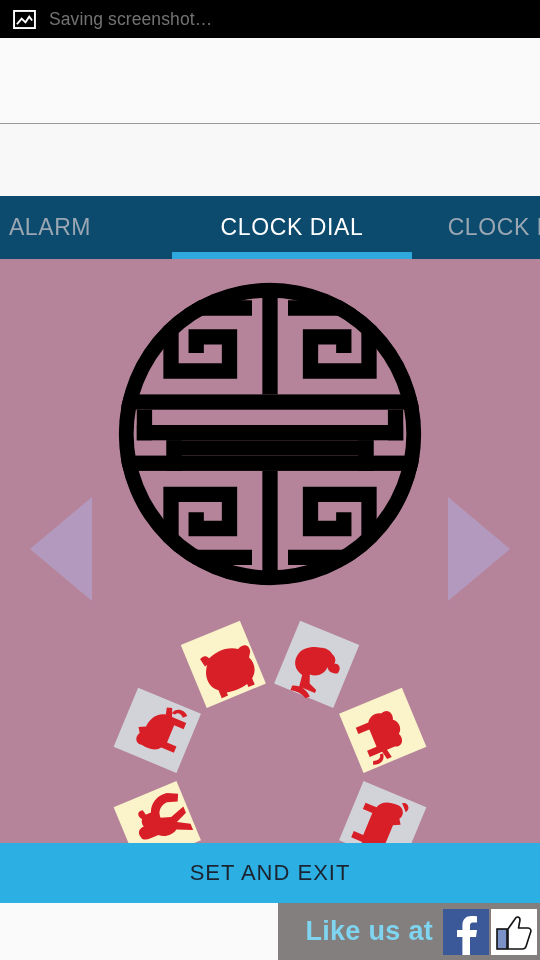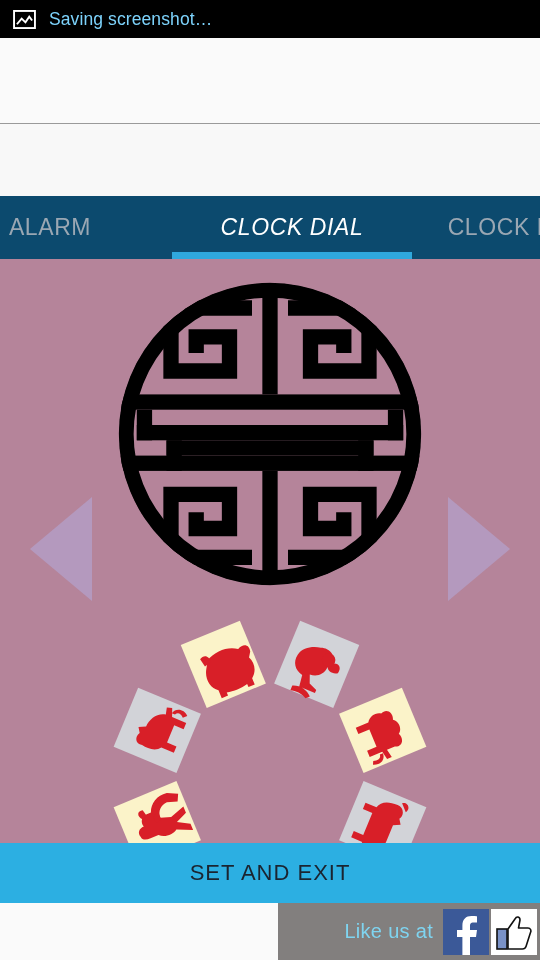--- a/index.html
+++ b/index.html
@@ -10,21 +10,21 @@
     overflow: hidden;
   }
   #app { position: relative; width: 540px; height: 960px; }
 
   
   .statusbar {
     position: absolute; top: 0; left: 0; width: 540px; height: 38px;
     background: #000; display: flex; align-items: center; padding-left: 13px;
   }
   .status-icon { width: 23px; height: 19px; margin-right: 13px; flex: none; }
-  .status-text { color: #7dd3fc; font-size: 17.5px; letter-spacing: .1px; }
+  .status-text { color: #737373; font-size: 17.5px; letter-spacing: .1px; }
 
   
   .actionbar {
     position: absolute; top: 38px; left: 0; width: 540px; height: 85px;
     background: #212121; display: flex; align-items: center;
   }
   .app-title { color: #fff; font-size: 25px; margin-left: 24px; letter-spacing: .2px; }
   .overflow {
     position: absolute; right: 20px; top: 50%; transform: translateY(-50%);
     width: 30px; height: 34px; display: flex; flex-direction: column;
@@ -44,21 +44,21 @@
     position: absolute; top: 196px; left: 0; width: 540px; height: 63px;
     background: #0c4a6e; overflow: hidden;
   }
   .tabs { position: absolute; left: -71px; top: 0; display: flex; height: 63px; }
   .tab {
     width: 242px; height: 63px; display: flex; align-items: center;
     justify-content: center; color: #9aa7b3; font-size: 23px;
     letter-spacing: .6px; cursor: pointer; position: relative;
     white-space: nowrap;
   }
-  .tab.active { color: #ffffff; font-style: italic; }
+  .tab.active { color: #ffffff; }
   .tab-underline {
     position: absolute; bottom: 0; left: 1px; right: 1px;
     height: 7px; background: #2fa8dd;
   }
 
   
   .content {
     position: absolute; top: 259px; left: 0; width: 540px; height: 584px;
     background: #b5849a; overflow: hidden;
   }
@@ -104,21 +104,21 @@
   .adbar {
     position: absolute; top: 903px; left: 0; width: 540px; height: 57px;
     background: #fafafa;
   }
   .fbbanner {
     position: absolute; right: 0; top: 0; width: 262px; height: 57px;
     background: #827f7e; display: flex; align-items: center;
     justify-content: flex-end; cursor: pointer;
   }
   .fbtext {
-    color: #7fd4f0; font-size: 20px; font-weight: normal;
+    color: #7fd4f0; font-size: 27px; font-weight: bold;
     margin-right: 10px; letter-spacing: .3px;
   }
   .fbicon {
     width: 46px; height: 46px; background: #3b5998; flex: none;
     display: flex; align-items: flex-end; justify-content: center;
     overflow: hidden;
   }
   .fbicon svg { display: block; }
   .thumbicon {
     width: 46px; height: 46px; background: #ffffff; flex: none;

